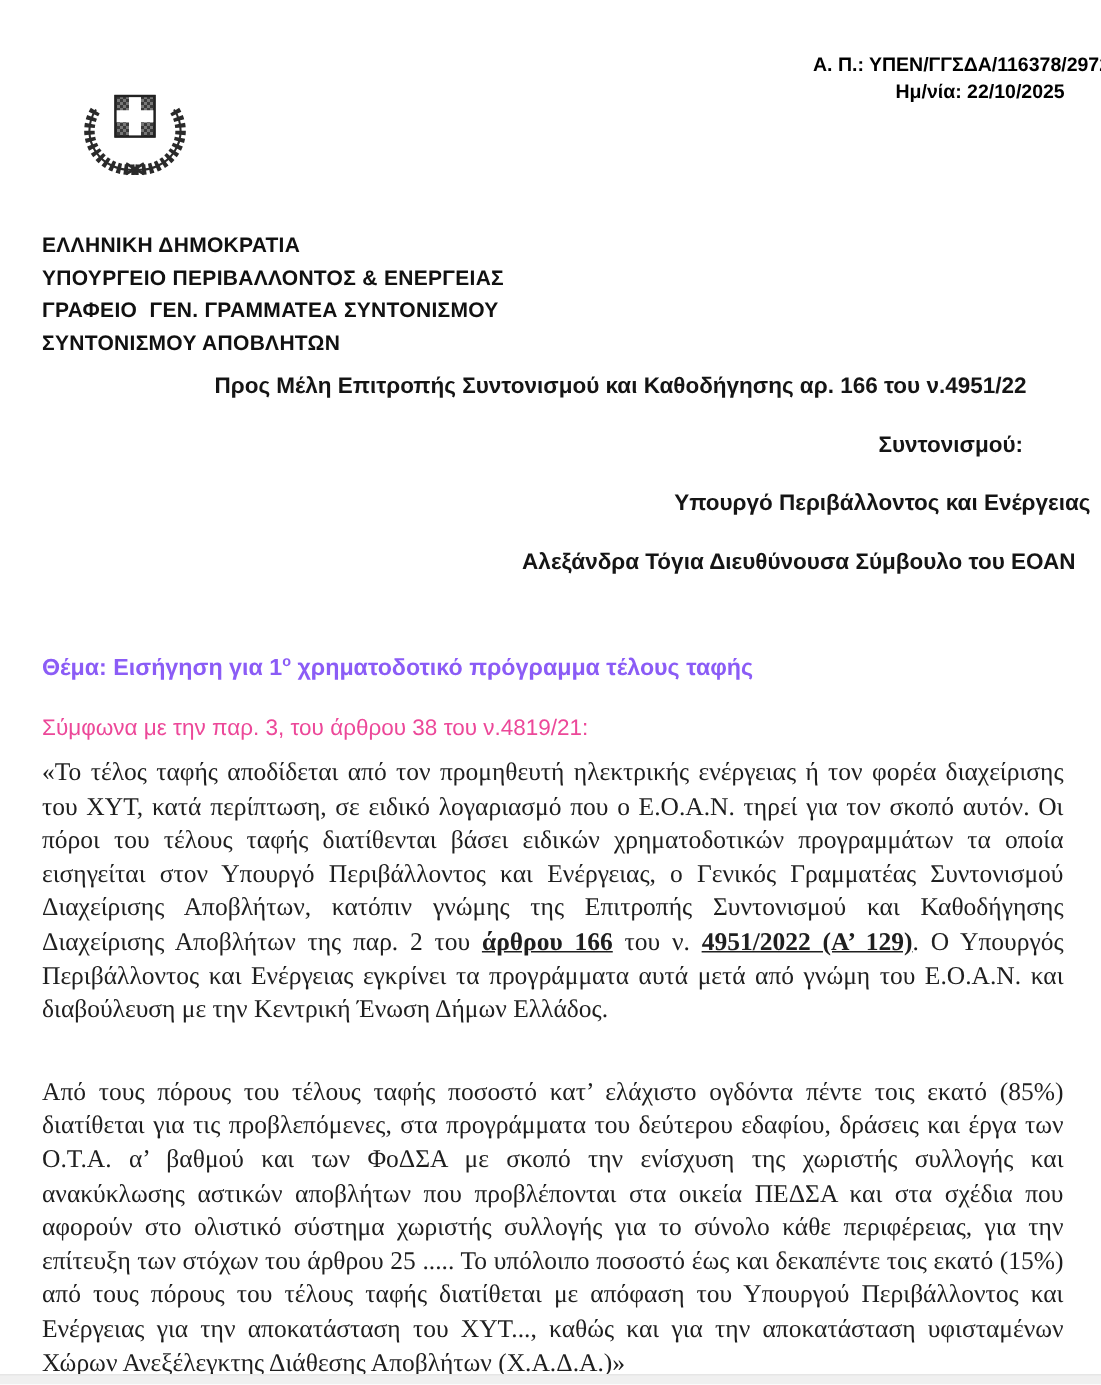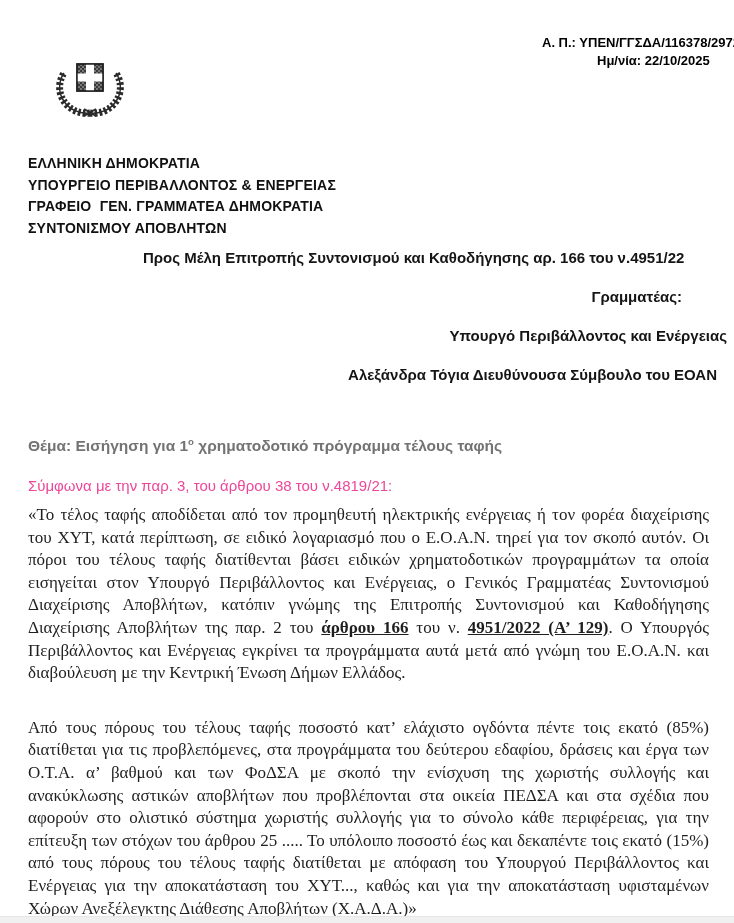--- a/index.html
+++ b/index.html
@@ -55,21 +55,21 @@
   #koinopoiisi { top: 288px; right: 52px; }
   #ypourgo     { top: 327px; right: 7px;  }
   #alexandra   { top: 366px; right: 17px; text-align: center; }
 
   
   #subject {
     top: 437px; left: 28px;
     font-weight: bold;
     font-size: 15.5px;
     white-space: nowrap;
-    color: #737373;
+    color: #8b5cf6;
   }
   #subject sup {
     font-size: 0.62em;
     vertical-align: super;
     line-height: 0;
   }
   #legal-basis {
     top: 477px; left: 28px;
     font-size: 15px;
     white-space: nowrap;
@@ -129,26 +129,26 @@
     <rect x="21" y="12" width="26" height="27" fill="url(#checker)" stroke="#222" stroke-width="1.5"></rect>
     <rect x="30" y="12" width="8" height="27" fill="#ffffff"></rect>
     <rect x="21" y="21.5" width="26" height="8" fill="#ffffff"></rect>
     <rect x="21" y="12" width="26" height="27" fill="none" stroke="#222" stroke-width="1.5"></rect>
   </svg>
 </div>
 
 <div id="ministry" class="abs">
   <div class="ministry-line">ΕΛΛΗΝΙΚΗ ΔΗΜΟΚΡΑΤΙΑ</div>
   <div class="ministry-line">ΥΠΟΥΡΓΕΙΟ ΠΕΡΙΒΑΛΛΟΝΤΟΣ &amp; ΕΝΕΡΓΕΙΑΣ</div>
-  <div class="ministry-line">ΓΡΑΦΕΙΟ  ΓΕΝ. ΓΡΑΜΜΑΤΕΑ ΔΗΜΟΚΡΑΤΙΑ</div>
+  <div class="ministry-line">ΓΡΑΦΕΙΟ  ΓΕΝ. ΓΡΑΜΜΑΤΕΑ ΣΥΝΤΟΝΙΣΜΟΥ</div>
   <div class="ministry-line">ΣΥΝΤΟΝΙΣΜΟΥ ΑΠΟΒΛΗΤΩΝ</div>
 </div>
 
 <div id="pros" class="recip">Προς Μέλη Επιτροπής Συντονισμού και Καθοδήγησης αρ. 166 του ν.4951/22</div>
-<div id="koinopoiisi" class="recip">Γραμματέας:</div>
+<div id="koinopoiisi" class="recip">Συντονισμού:</div>
 <div id="ypourgo" class="recip">Υπουργό Περιβάλλοντος και Ενέργειας</div>
 <div id="alexandra" class="recip">Αλεξάνδρα Τόγια Διευθύνουσα Σύμβουλο του ΕΟΑΝ</div>
 
 <div id="subject" class="abs">
   <span>Θέμα: Εισήγηση για 1</span><sup>ο</sup><span> χρηματοδοτικό πρόγραμμα τέλους ταφής</span>
 </div>
 
 <div id="legal-basis" class="abs">Σύμφωνα με την παρ. 3, του άρθρου 38 του ν.4819/21:</div>
 
 <div id="quotes" class="abs">

